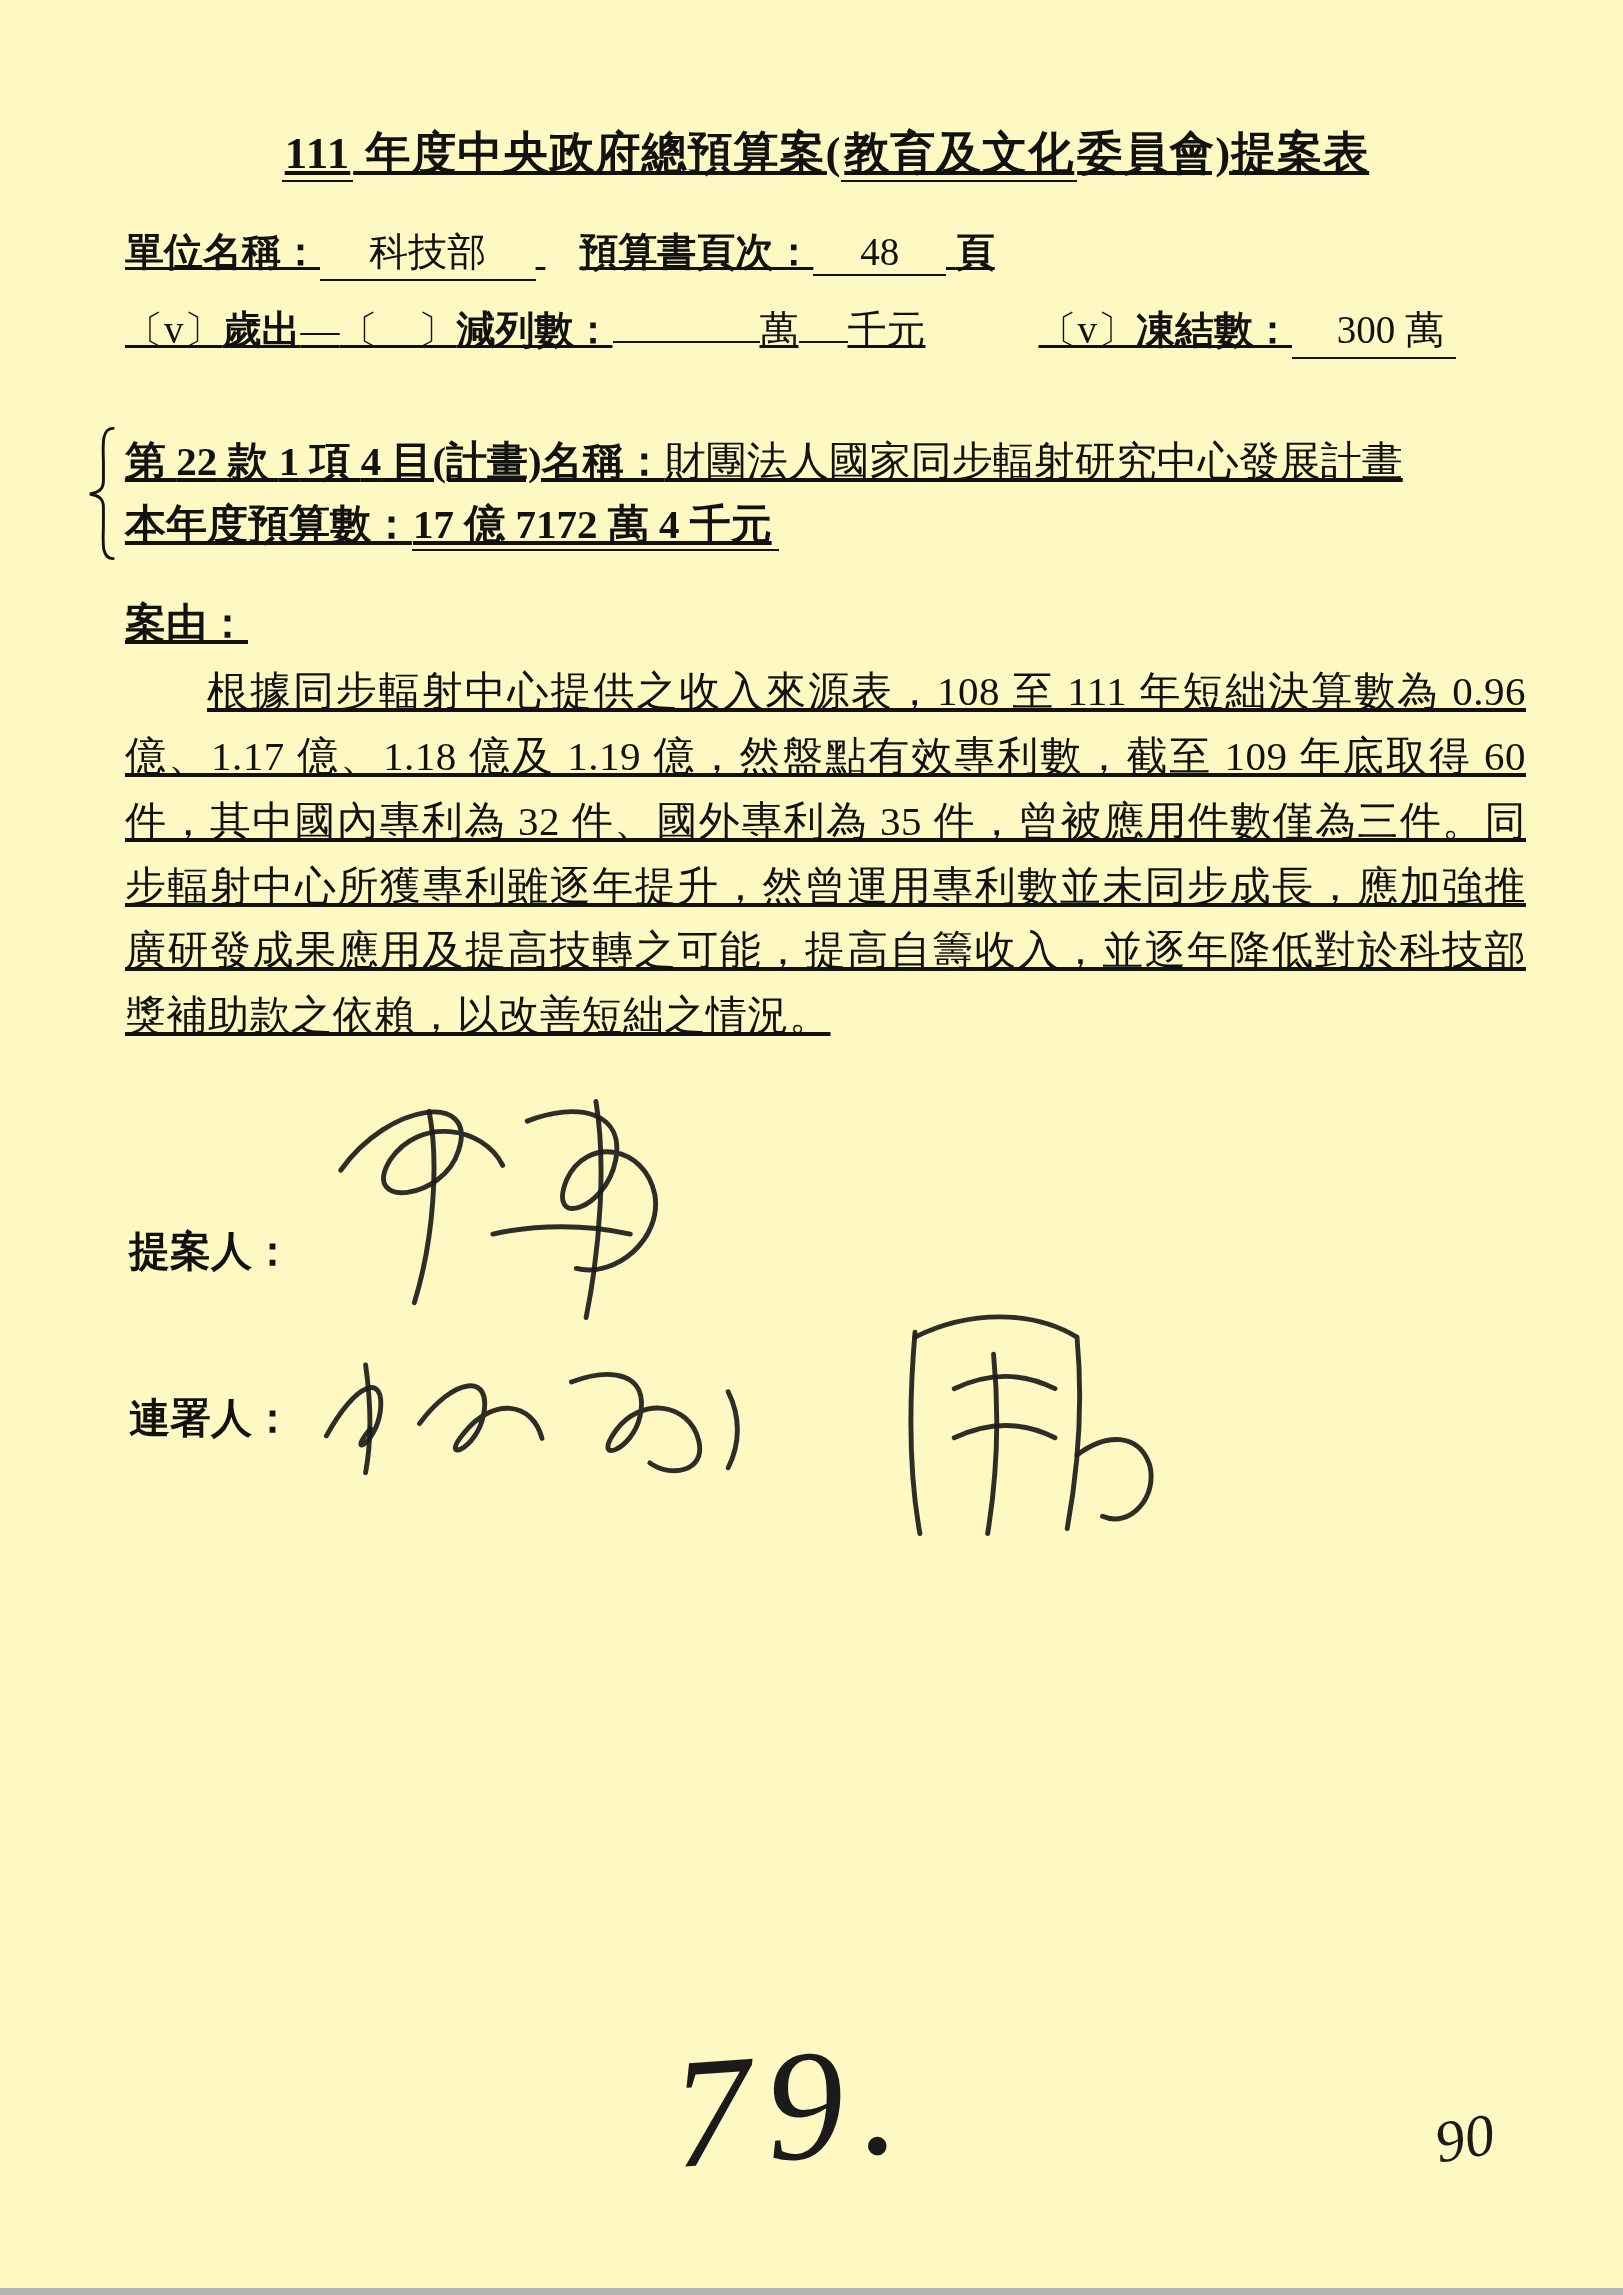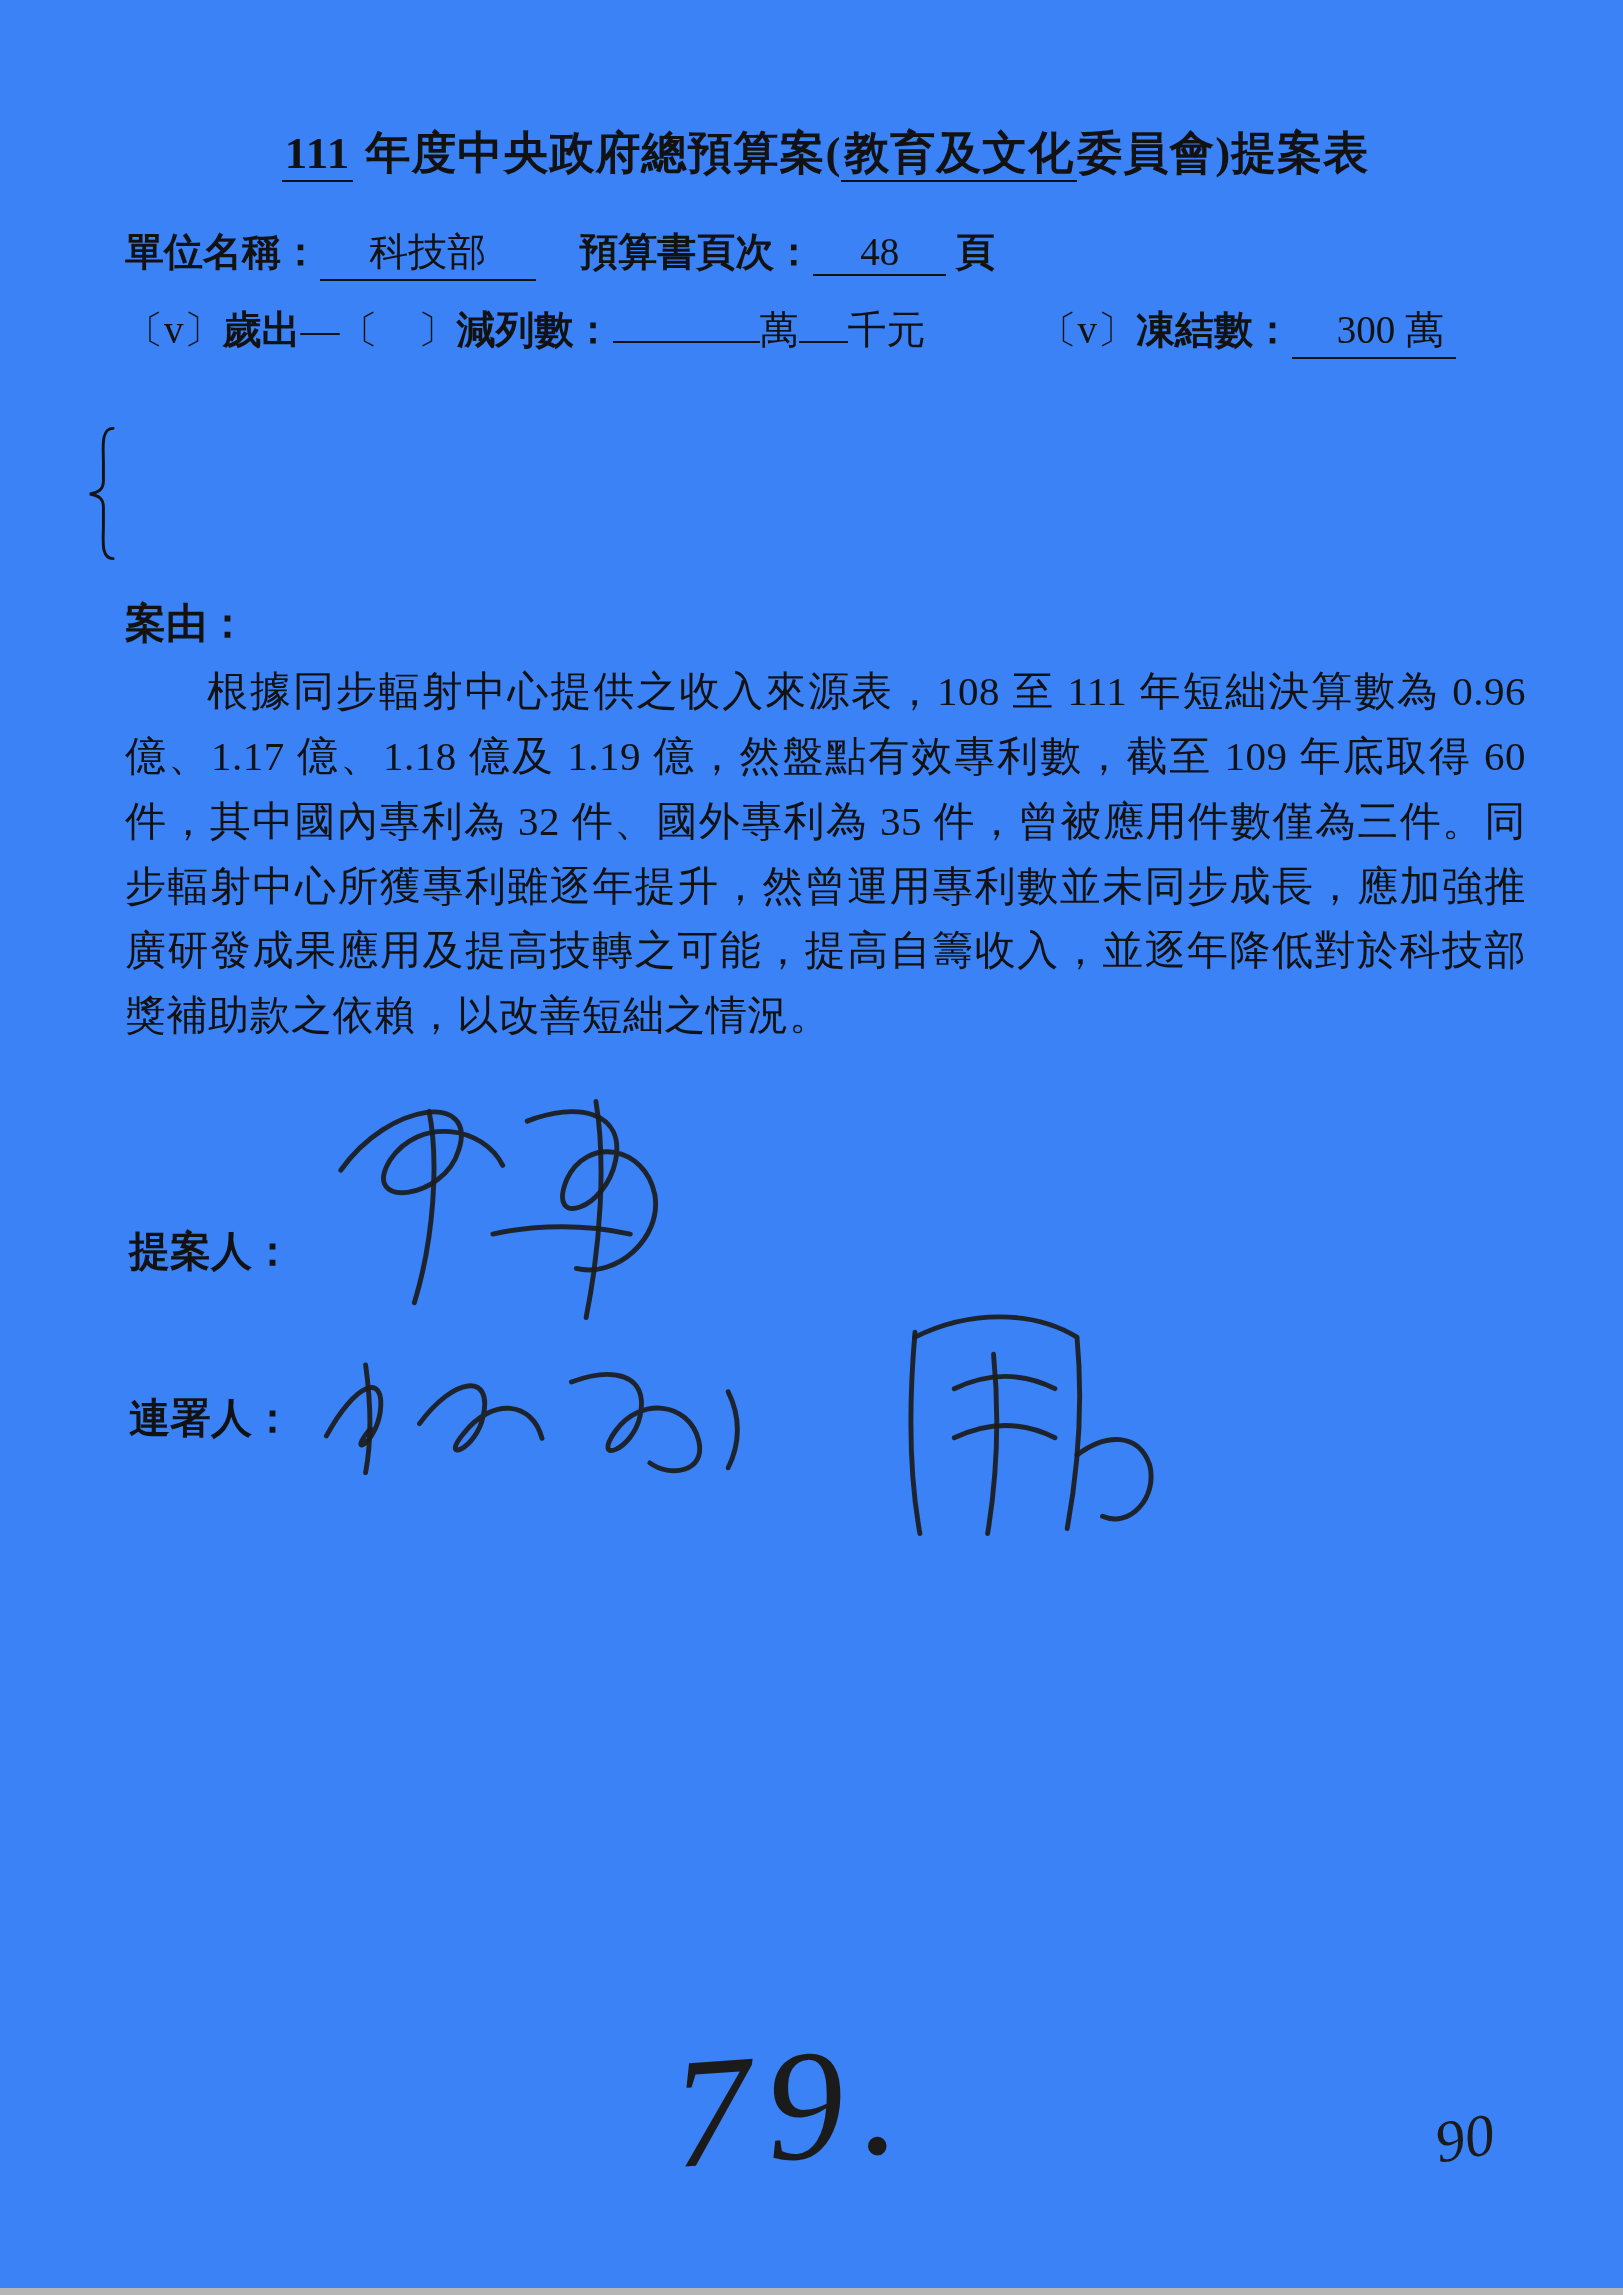--- a/index.html
+++ b/index.html
@@ -1,22 +1,23 @@
 <!DOCTYPE html>
 <html style="font-size:7.8px"><head>
 <meta charset="utf-8">
 <style>
   html, body { margin:0; padding:0; background:#ffffff; }
   .page {
     position:relative;
     width:1624px; height:2295px;
-    background:#3b82f6;
+    background:#fef9c3;
     color:#121212;
     font-family:"Liberation Serif","DejaVu Serif",serif;
     overflow:hidden;
+    text-decoration:underline;
   }
   .content { padding:123px 98px 0 125px; }
 
   
   .title {
     margin:0 0 42px 0;
     text-align:center;
     font-size:45px; font-weight:700;
     letter-spacing:1px;
     white-space:nowrap;
@@ -115,20 +116,28 @@
 
 
     <div class="row checkbox-row">
       <span>〔v〕</span><span class="b">歲出</span><span>—</span><span>〔　〕</span><span class="b">減列數：</span><span class="blank w300"></span><span>萬</span><span class="blank w100"></span><span>千元</span><span class="freeze-group"><span>〔v〕</span><span class="b">凍結數：</span><span class="u-line freeze-value">300 萬</span></span>
     </div>
 
     <div class="program">
       <svg class="program-brace" width="35" height="137" viewBox="0 0 72 280">
         <path d="M62 6 C 36 6 42 46 42 78 L 42 114 C 42 132 32 138 14 141 C 32 144 42 150 42 168 L 42 204 C 42 236 36 274 62 274" fill="none" stroke="#141414" stroke-width="6" stroke-linecap="round"></path>
       </svg>
+      <div class="program-lines">
+        <div>
+          <span class="b">第 </span><span class="b">22</span><span class="b"> 款 </span><span class="b">1</span><span class="b"> 項 </span><span class="b">4</span><span class="b"> 目(計畫)名稱：</span><span>財團法人國家同步輻射研究中心發展計畫</span>
+        </div>
+        <div>
+          <span class="b">本年度預算數：</span><span class="budget-value">17 億 7172 萬 4 千元</span>
+        </div>
+      </div>
     </div>
 
     <div class="case-label">案由：</div>
     <p class="case-paragraph">根據同步輻射中心提供之收入來源表，108 至 111 年短絀決算數為 0.96 億、1.17 億、1.18 億及 1.19 億，然盤點有效專利數，截至 109 年底取得 60 件，其中國內專利為 32 件、國外專利為 35 件，曾被應用件數僅為三件。同步輻射中心所獲專利雖逐年提升，然曾運用專利數並未同步成長，應加強推廣研發成果應用及提高技轉之可能，提高自籌收入，並逐年降低對於科技部獎補助款之依賴，以改善短絀之情況。</p>
 
     <div class="sig-section">
       <div class="sig-label proposer-label">提案人：</div>
       <div class="sig-label cosigner-label">連署人：</div>
 
       <svg class="sig-svg proposer-sig" width="481" height="275" viewBox="0 0 980 560">

